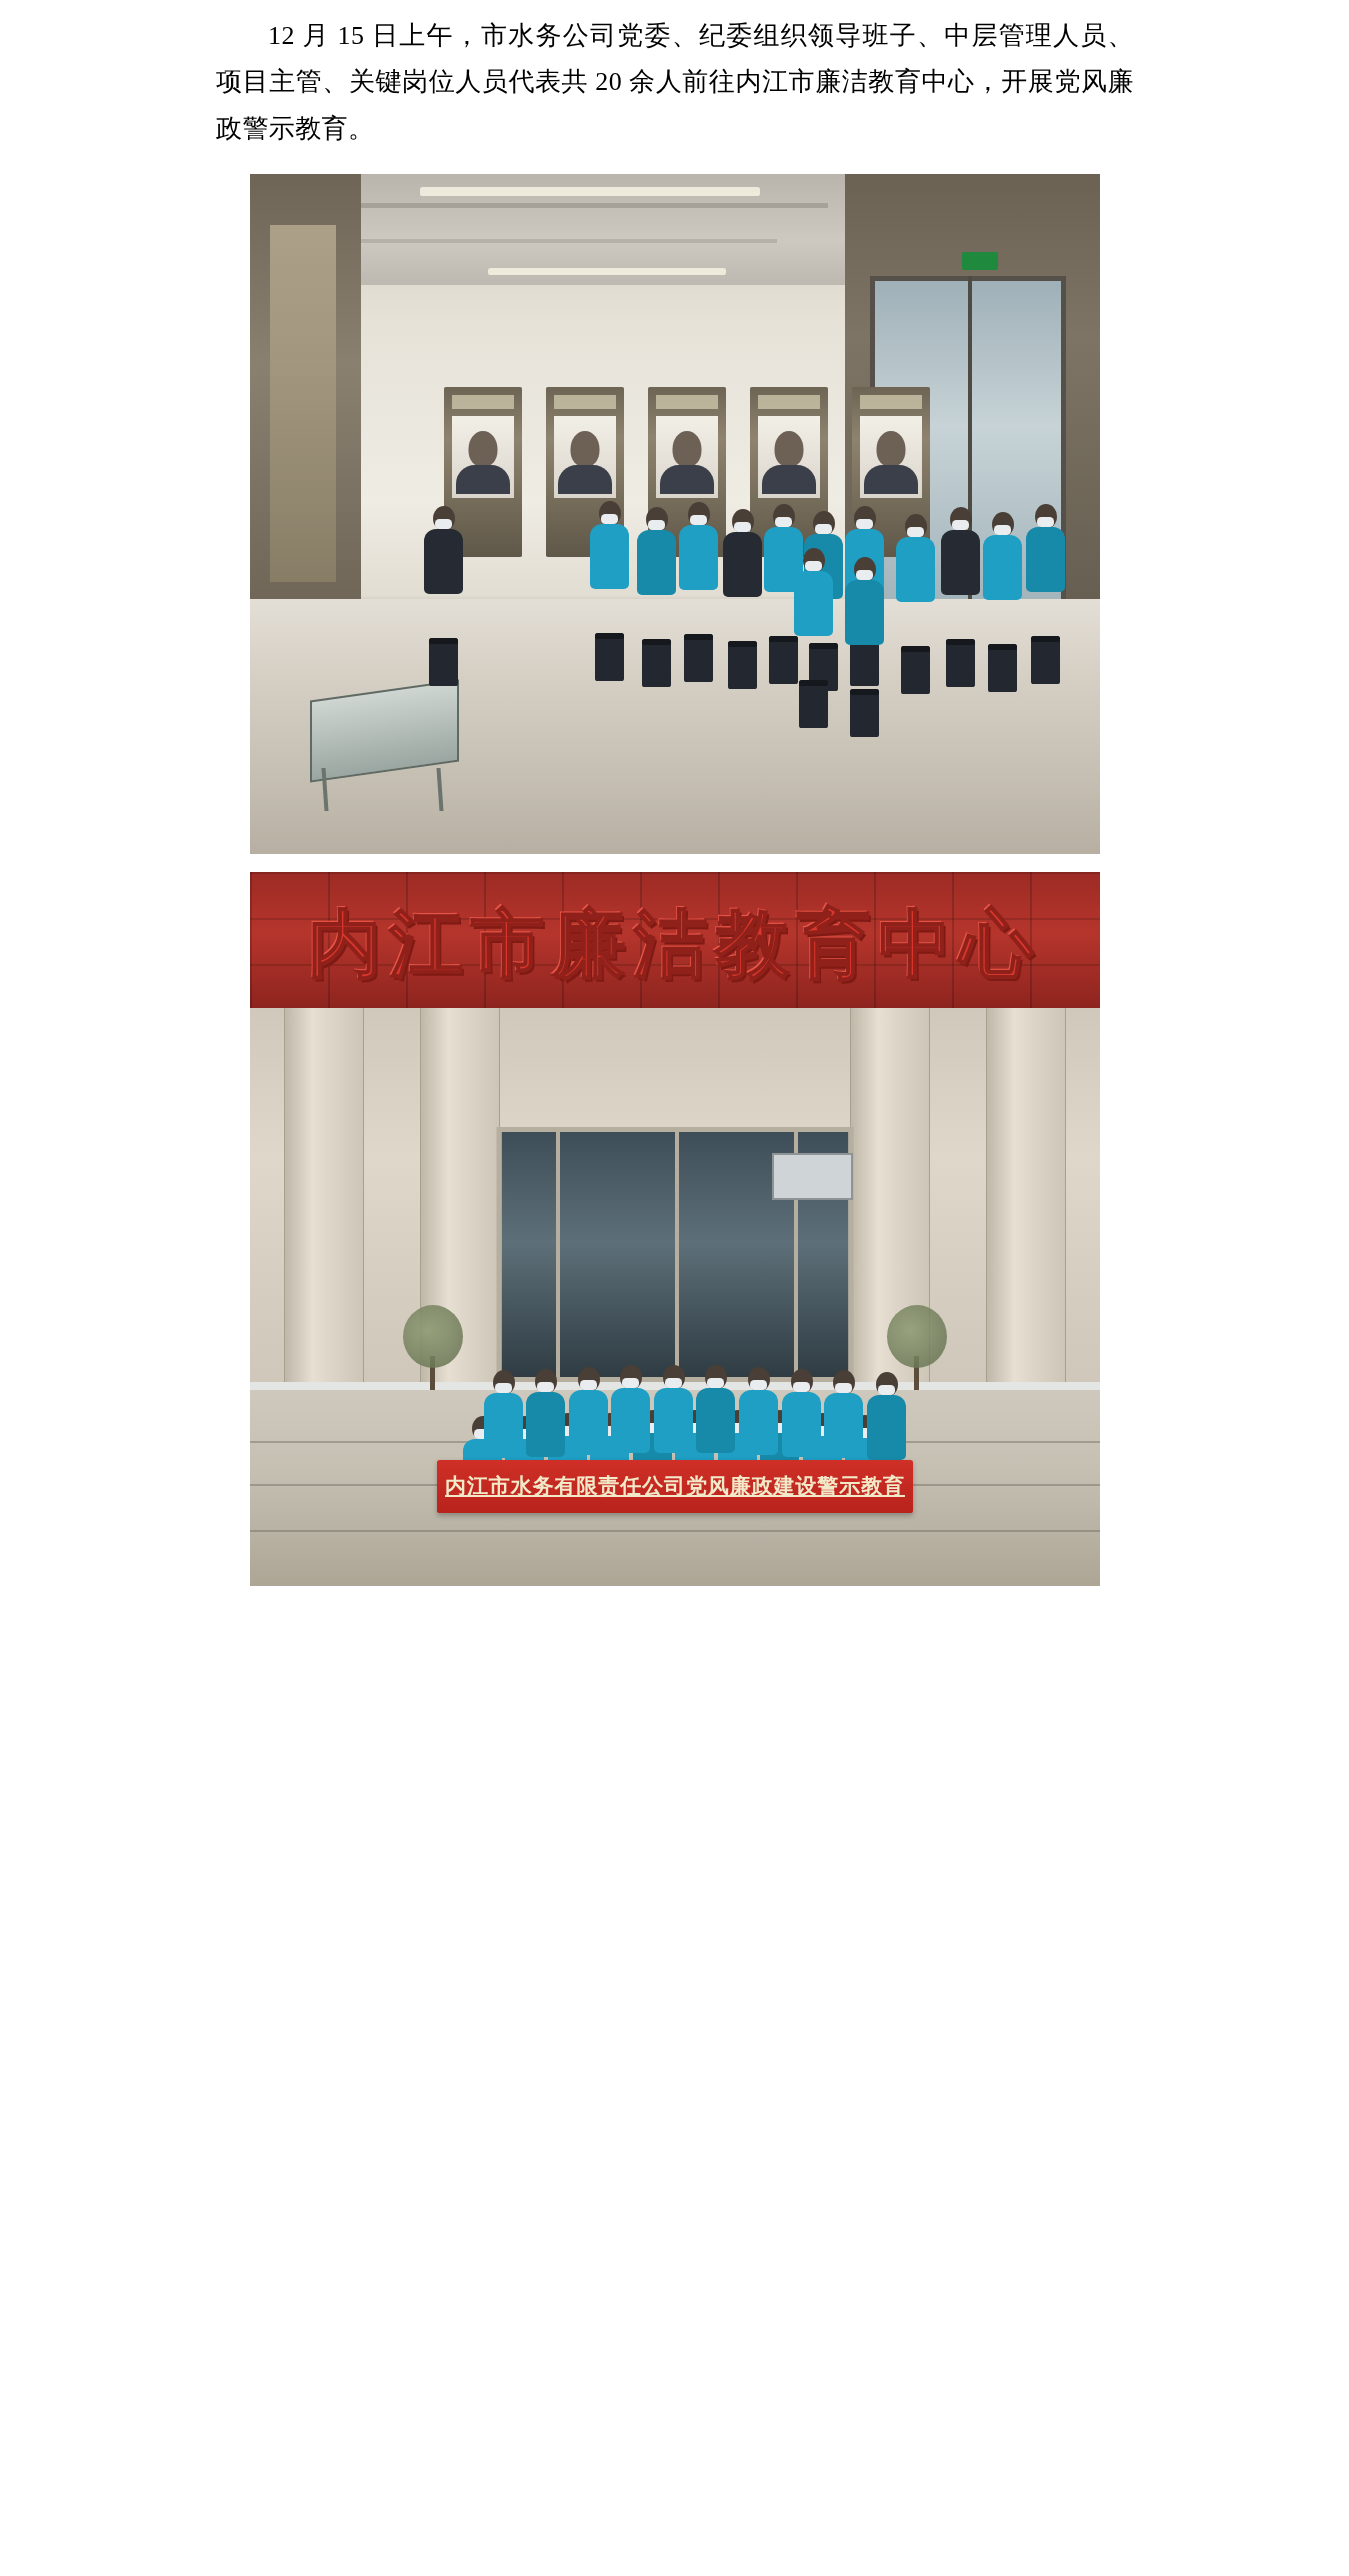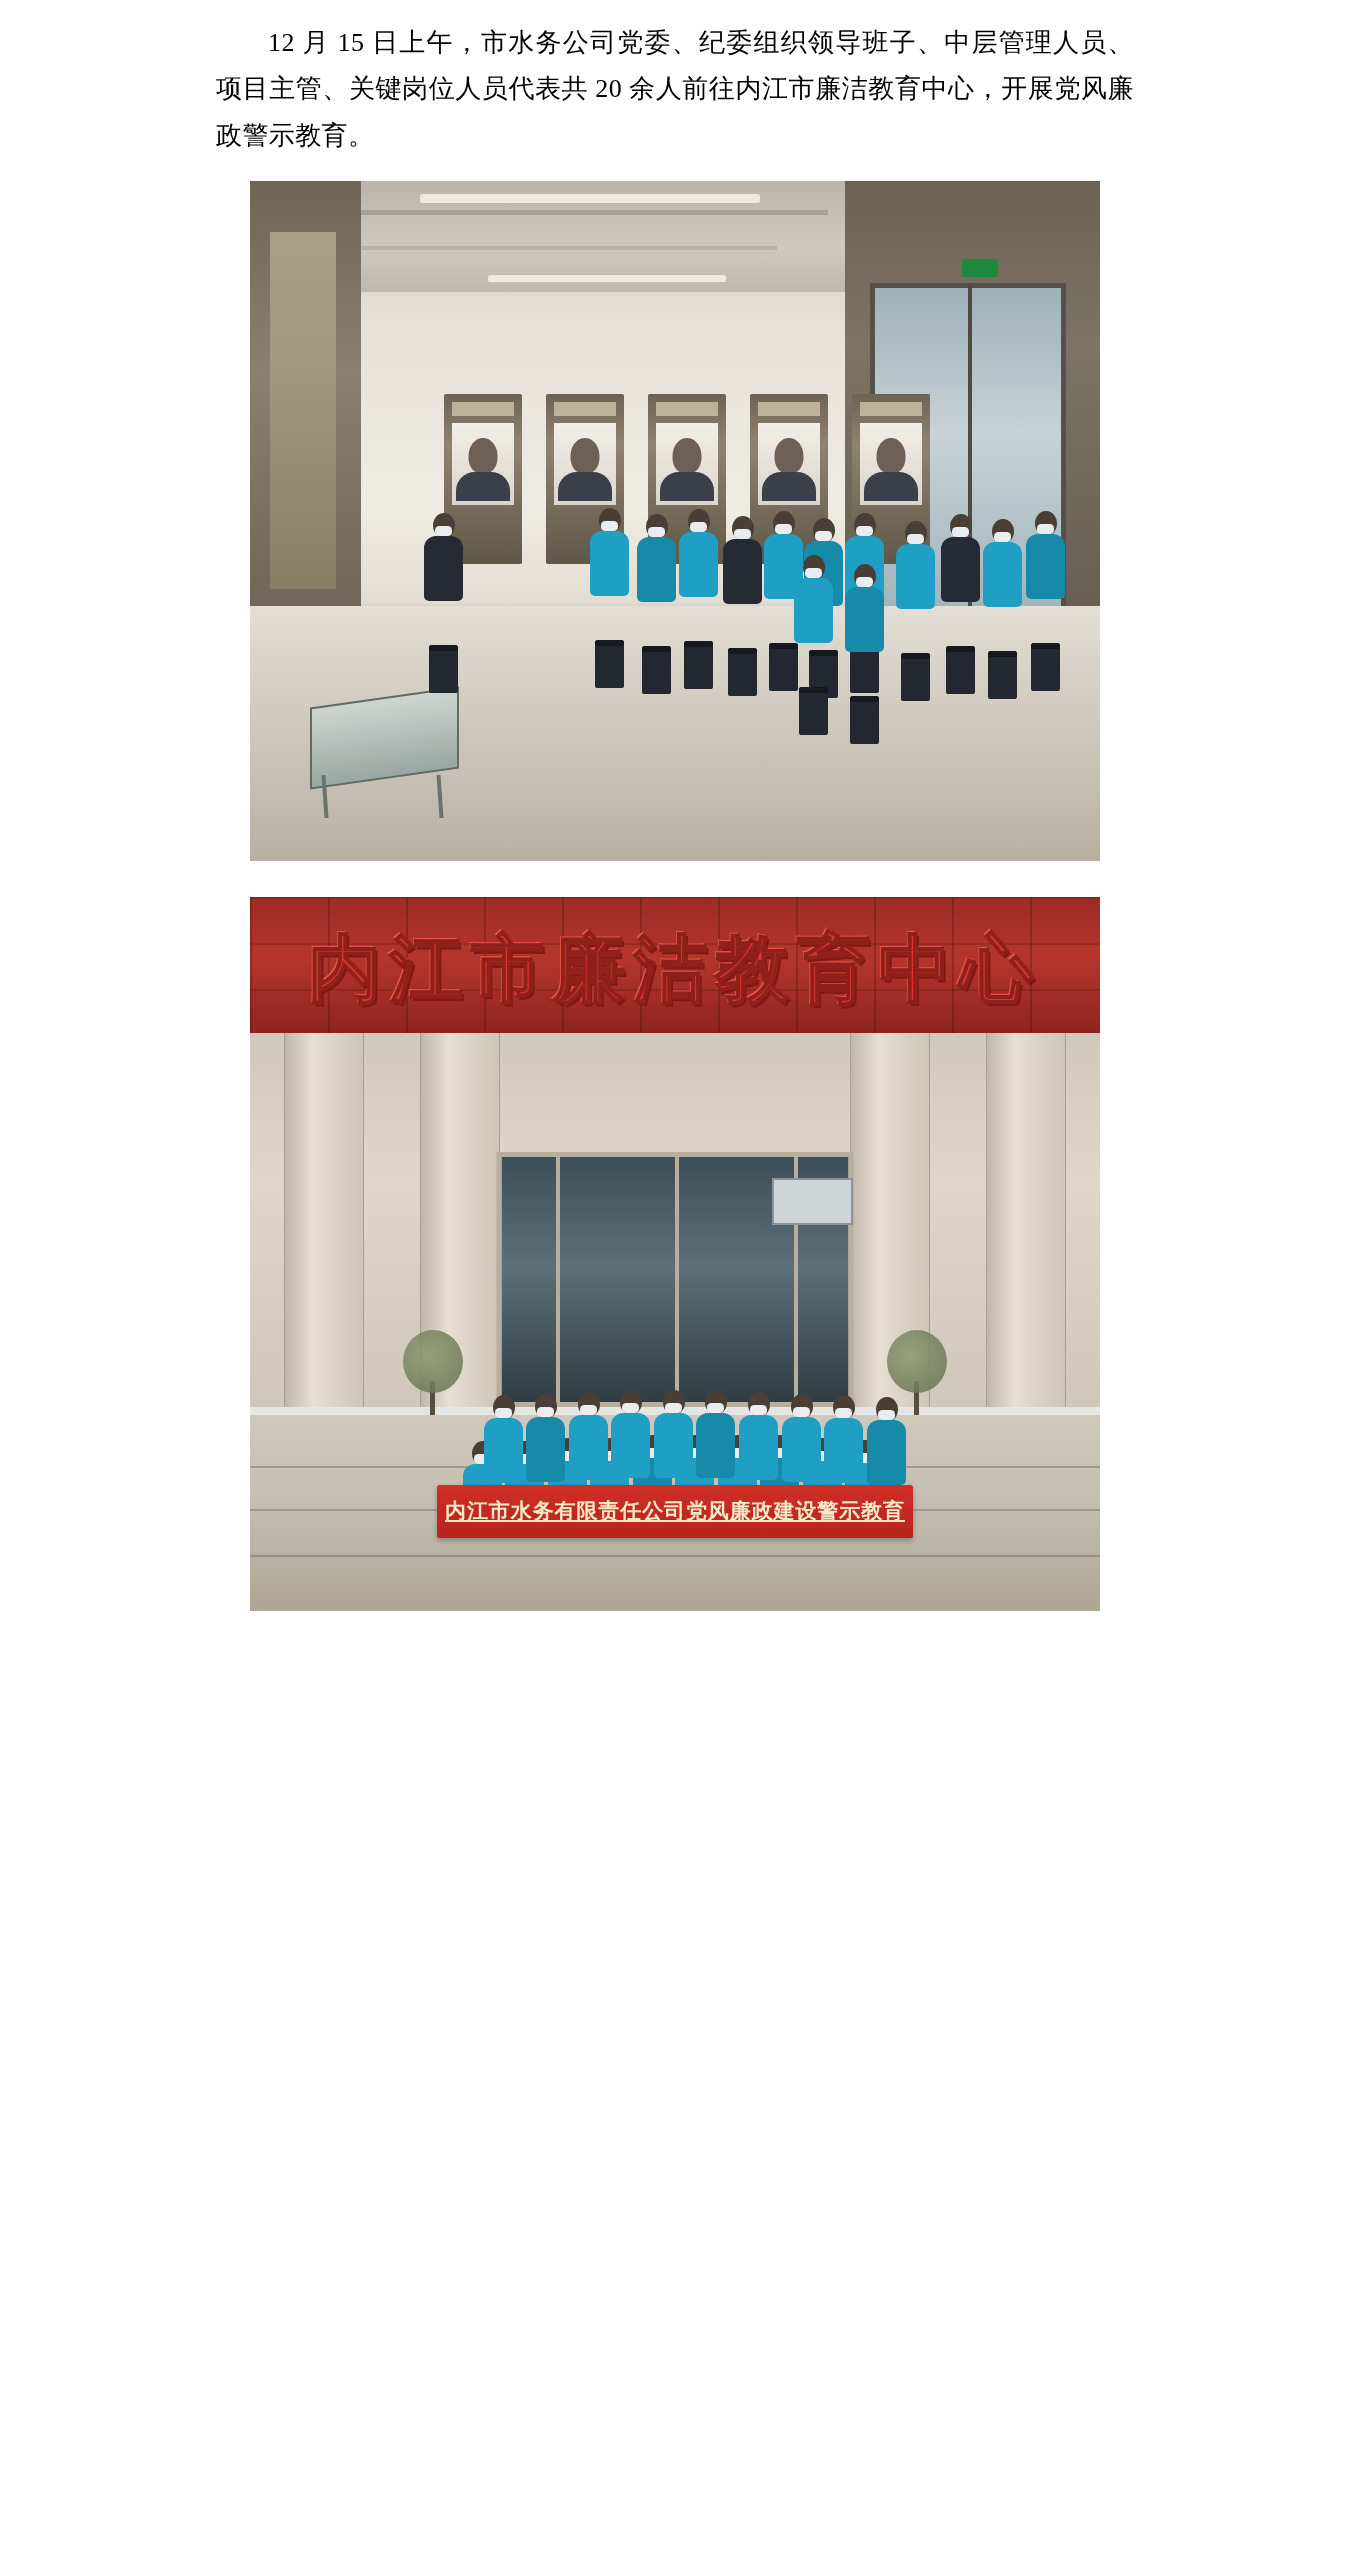--- a/index.html
+++ b/index.html
@@ -15,41 +15,41 @@
   }
   .page {
     position: relative;
     width: 1350px;
     min-height: 2576px;
     box-sizing: border-box;
     padding: 0;
     background: #ffffff;
   }
   .body-text {
-    margin: 8px auto;
+    margin: 1px auto;
     width: 918px;
     padding-top: 12px;
   }
   .para {
     font-size: 26px;
     line-height: 1.78;
     text-align: justify;
     text-justify: inter-ideograph;
     text-indent: 2em;
     margin: 0 0 5.1px 0;
     letter-spacing: 0.4px;
     word-break: break-all;
   }
   .figures {
     margin: 22px auto 0 auto;
     width: 918px;
     display: flex;
     flex-direction: column;
     align-items: center;
-    gap: 36px;
+    gap: 18px;
   }
   .figure {
     width: 850px;
     overflow: hidden;
     position: relative;
     background: #d9d9d9;
   }
   .fig-1 { height: 680px; }
   .fig-2 { height: 714px; }
 

